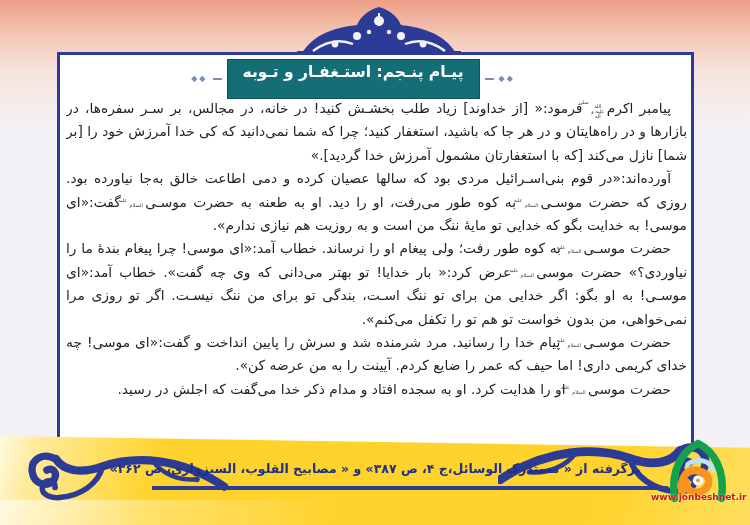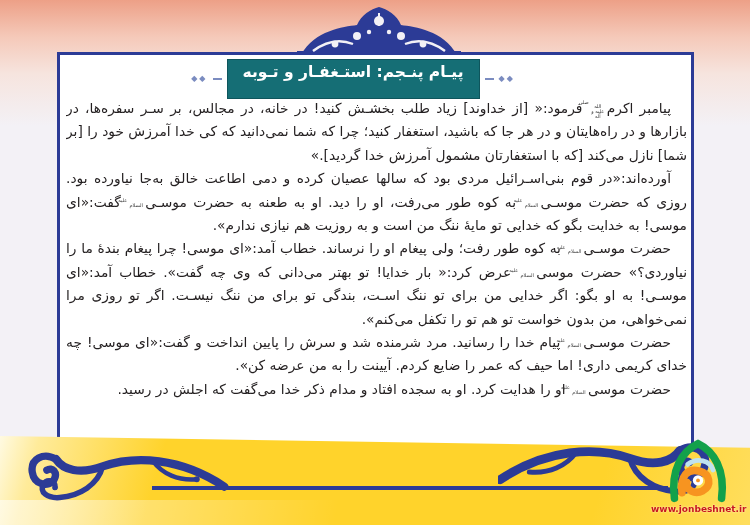--- a/index.html
+++ b/index.html
@@ -38,21 +38,21 @@
   
   .footer-cite{position:absolute;left:0;top:461px;width:100%;text-align:center;
     color:var(--footer-navy);font-size:12.5px;font-weight:bold;direction:rtl;}
   .footer-rule{position:absolute;left:152px;top:486px;width:516px;height:4px;background:var(--navy);}
   
   .flourish-left{position:absolute;left:18px;top:450px;width:215px;height:64px;}
   .flourish-right{position:absolute;left:498px;top:432px;width:215px;height:78px;transform:scaleX(-1);}
   
   .logo{position:absolute;left:651px;top:438px;width:95px;height:84px;cursor:pointer;}
   .logo svg{position:absolute;left:4px;top:0;width:86px;height:66px;}
-  .logo-url{position:absolute;left:0;top:66px;width:100%;text-align:center;
+  .logo-url{position:absolute;left:0;top:54px;width:100%;text-align:center;
     color:var(--logo-red);font-weight:bold;font-size:9px;direction:ltr;
     text-shadow:0 0 2px rgba(255,255,255,.8);}
 </style>
 </head>
 <body>
 
 <div class="page">
 
   <div class="content-box"></div>
 
@@ -101,20 +101,21 @@
   </svg>
   <svg class="flourish-right" viewBox="0 0 220 70" aria-hidden="true">
     <path d="M218,44 C170,12 120,10 85,22 C60,31 42,26 34,14" fill="none" stroke="#2c3b96" stroke-width="9" stroke-linecap="round"></path>
     <path d="M34,14 C20,6 6,14 8,28 C10,42 26,46 32,36 C36,29 30,22 24,26" fill="none" stroke="#2c3b96" stroke-width="8" stroke-linecap="round"></path>
     <path d="M85,22 C80,42 60,54 38,56 C24,57 16,50 20,42 C24,35 34,37 33,45" fill="none" stroke="#2c3b96" stroke-width="6" stroke-linecap="round"></path>
     <path d="M140,16 C150,30 168,38 188,36" fill="none" stroke="#2c3b96" stroke-width="5" stroke-linecap="round"></path>
     <circle cx="24" cy="26" r="3.4" fill="#2c3b96"></circle>
     <circle cx="33" cy="45" r="2.8" fill="#2c3b96"></circle>
   </svg>
 
+  <div class="footer-cite">برگرفته از « مستدرک الوسائل،ج ۴، ص ۳۸۷» و « مصابیح القلوب، السبزواری، ص ۳۶۲»</div>
   <div class="footer-rule"></div>
 
   <div class="logo">
     <svg viewBox="0 0 90 70" aria-hidden="true">
       <path d="M20,64 C16,34 28,14 45,6 C62,14 74,34 70,64" fill="none" stroke="#13a14b" stroke-width="8" stroke-linecap="round"></path>
       <path d="M28,58 C26,40 34,32 46,35 C58,38 60,50 50,56 C42,60 32,56 33,47" fill="none" stroke="#f79420" stroke-width="8" stroke-linecap="round"></path>
       <path d="M34,28 C44,20 58,24 61,34" fill="none" stroke="#bfe3f0" stroke-width="5" stroke-linecap="round"></path>
       <circle cx="45" cy="45" r="5.5" fill="#ffffff"></circle>
       <circle cx="45" cy="45" r="2" fill="#f79420"></circle>
     </svg>

